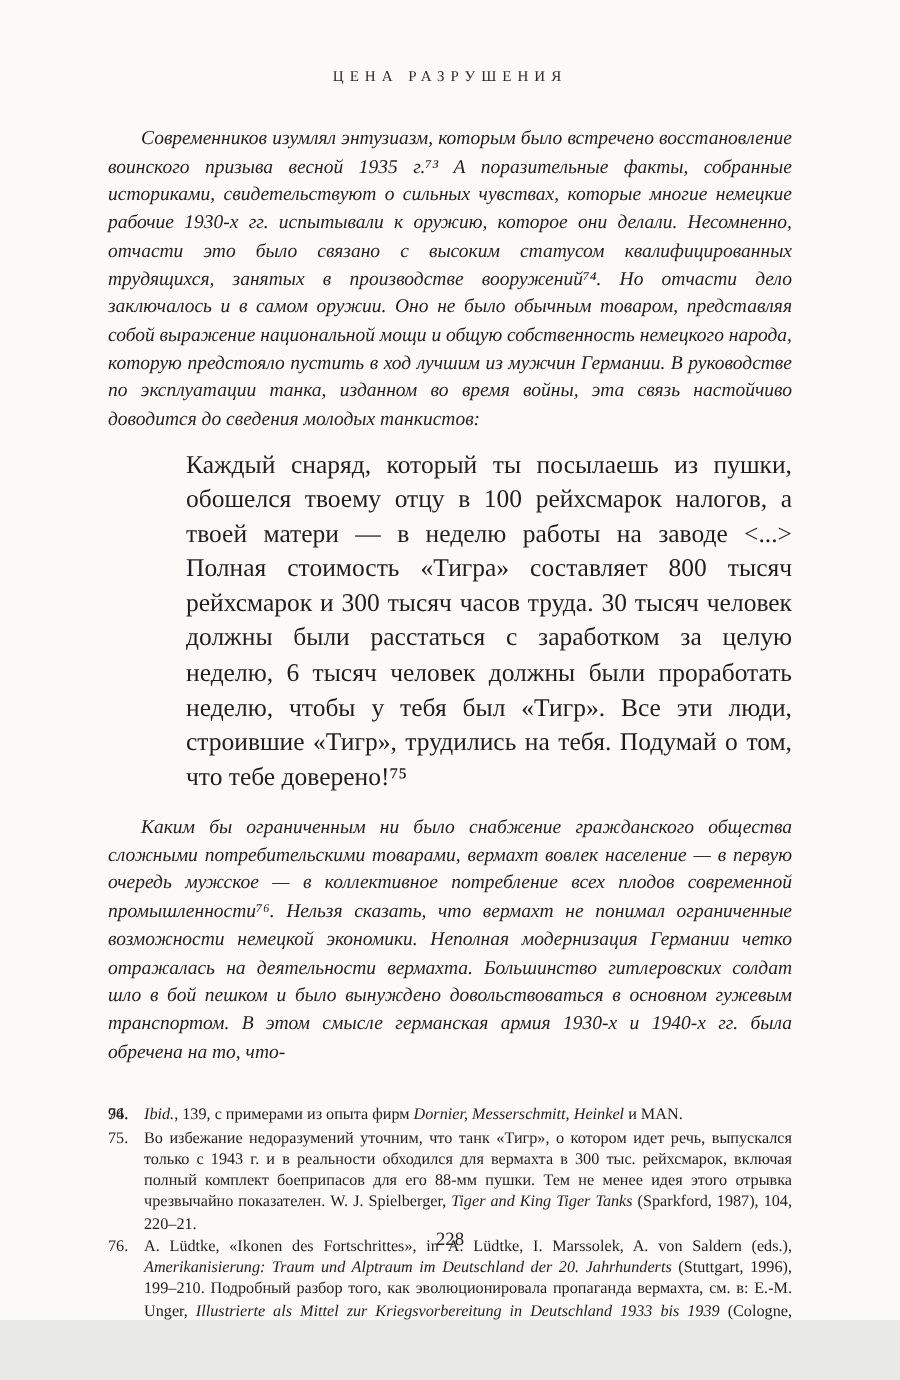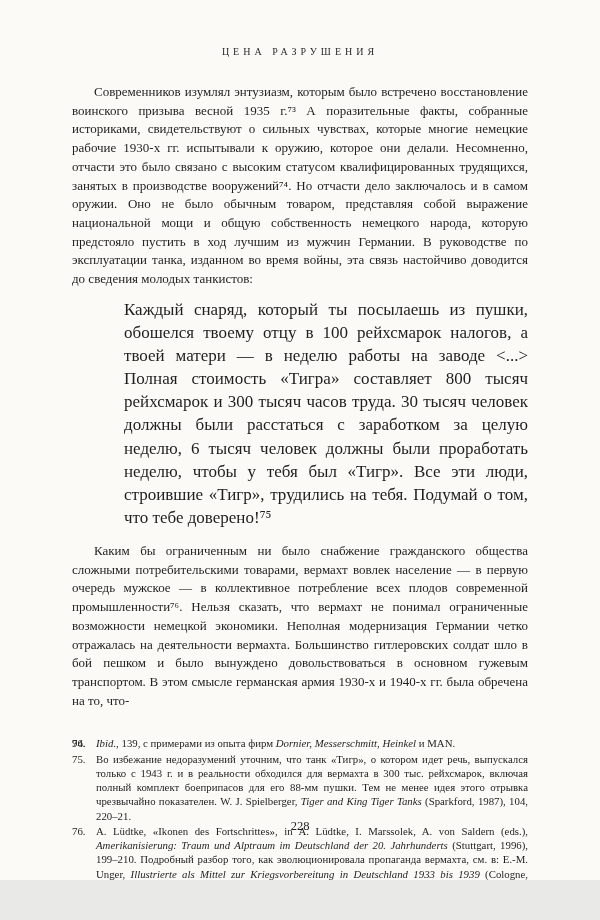--- a/index.html
+++ b/index.html
@@ -33,20 +33,21 @@
   .para {
     font-size: 13px;
     line-height: 1.44;
     text-align: justify;
     margin: 0;
     hyphens: auto;
     -webkit-hyphens: auto;
   }
   .para.indent {
     text-indent: 22px;
+    font-style: italic;
   }
   .quote {
     margin: 9px 0 13px 52px;
     font-size: 17px;
     line-height: 1.36;
     text-align: justify;
     hyphens: auto;
     -webkit-hyphens: auto;
   }
   .footnotes {

